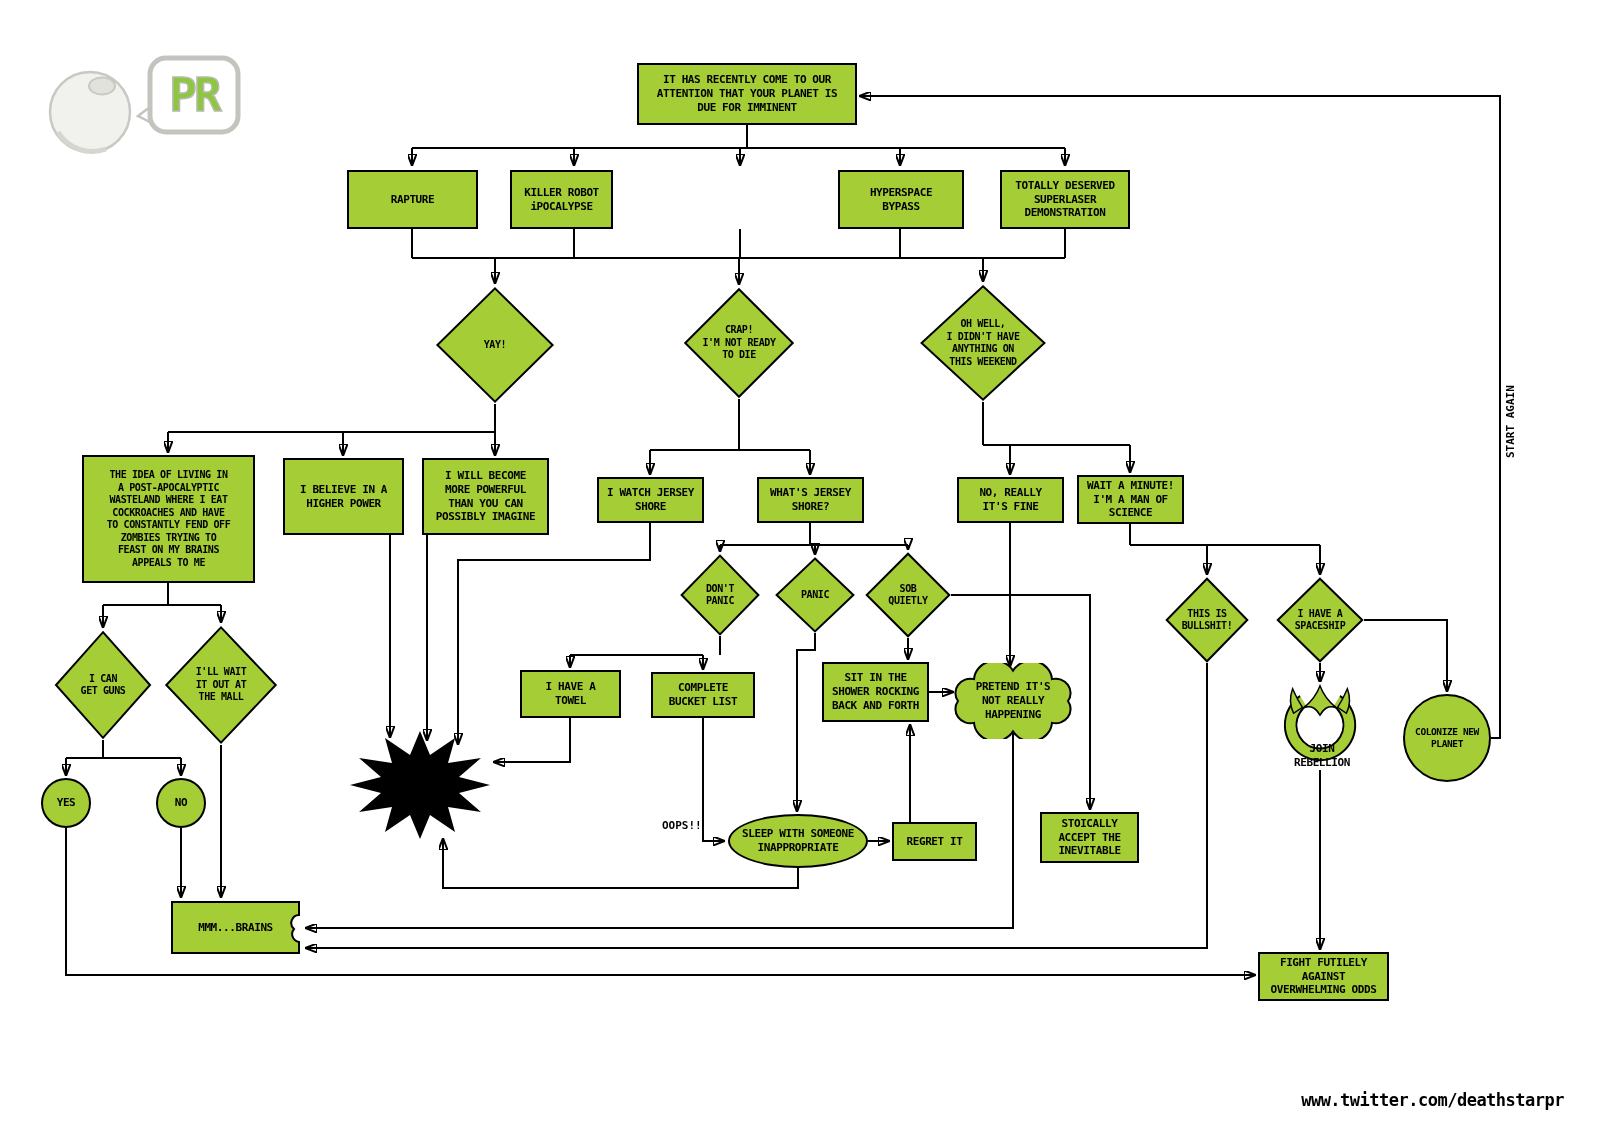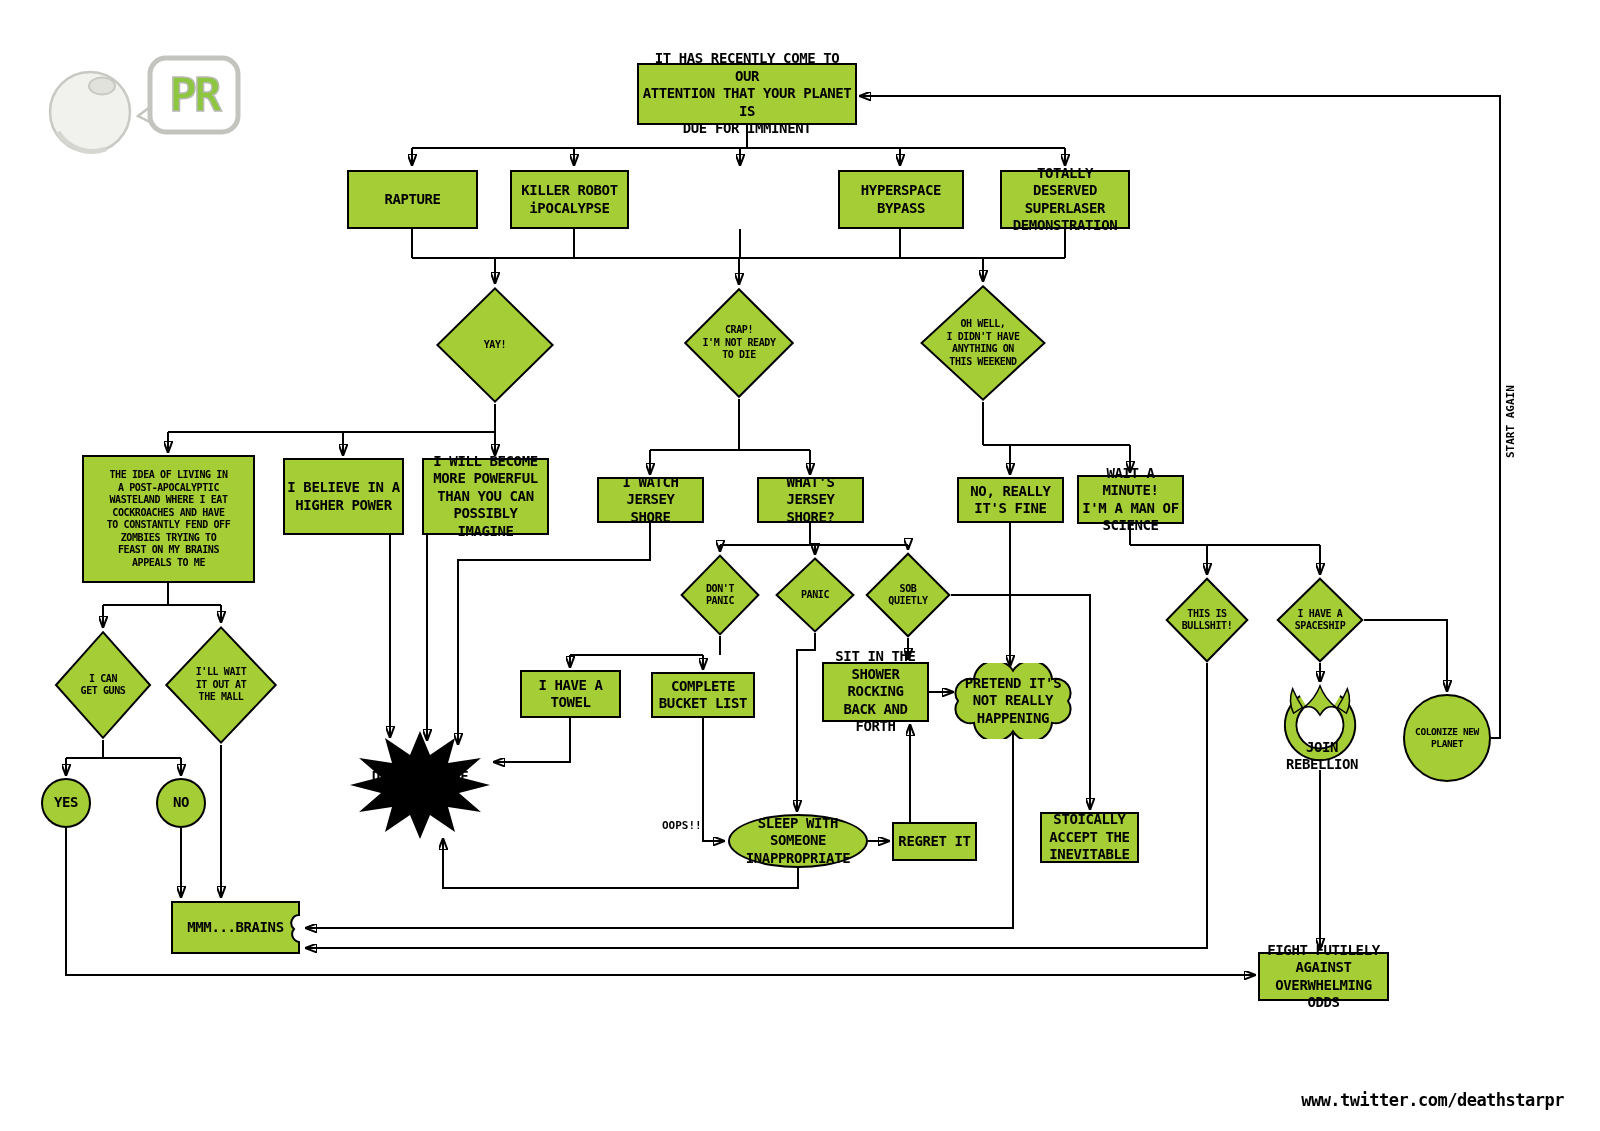--- a/index.html
+++ b/index.html
@@ -8,21 +8,21 @@
   .wires { position:absolute; left:0; top:0; }
   .wires path { stroke:#000; stroke-width:2; fill:none; }
   .node { position:absolute; display:flex; align-items:center; justify-content:center;
           text-align:center; box-sizing:border-box; }
   .box  { background:#a5cd36; border:2px solid #000; }
   .circ { background:#a5cd36; border:2px solid #000; border-radius:50%; }
   .ell  { background:#a5cd36; border:2px solid #000; border-radius:50%; }
   .shape svg, .dia svg { position:absolute; left:0; top:0; width:100%; height:100%; }
   .dia polygon, .shape path.green { fill:#a5cd36; stroke:#000; stroke-width:2; }
   .label { position:relative; z-index:2; white-space:pre-line; font-weight:bold;
-           font-size:14px; line-height:1.25; letter-spacing:-0.4px; color:#000; }
+           font-size:11px; line-height:1.25; letter-spacing:-0.4px; color:#000; }
   .dia .label, .small .label { font-size:10px; }
   .tiny .label { font-size:9.5px; }
   .floating-label { position:absolute; font-weight:bold; font-size:11px; color:#000; z-index:3; }
   .vertical { transform:rotate(-90deg); transform-origin:0 0; width:max-content; }
   .footer-url { position:absolute; right:48px; top:1090px; font-weight:bold; font-size:17px;
                 letter-spacing:-0.5px; color:#000; }
   .logo { position:absolute; left:44px; top:50px; width:200px; height:120px; }
   .logo svg { position:absolute; left:0; top:0; }
   .pr-text { position:absolute; left:106px; top:8px; width:88px; height:74px;
              display:flex; align-items:center; justify-content:center;
@@ -112,21 +112,21 @@
   </div>
 
   <div class="node box" style="left:637px;top:63px;width:220px;height:62px">
     <span class="label">IT HAS RECENTLY COME TO OUR
 ATTENTION THAT YOUR PLANET IS
 DUE FOR IMMINENT</span>
     </div>
   <div class="node box" style="left:347px;top:170px;width:131px;height:59px">
     <span class="label">RAPTURE</span>
     </div>
-  <div class="node box" style="left:510px;top:170px;width:119px;height:59px">
+  <div class="node box" style="left:510px;top:170px;width:103px;height:59px">
     <span class="label">KILLER ROBOT
 iPOCALYPSE</span>
     </div>
   <div class="node box" style="left:838px;top:170px;width:126px;height:59px">
     <span class="label">HYPERSPACE
 BYPASS</span>
     </div>
   <div class="node box" style="left:1000px;top:170px;width:130px;height:59px">
     <span class="label">TOTALLY DESERVED
 SUPERLASER

